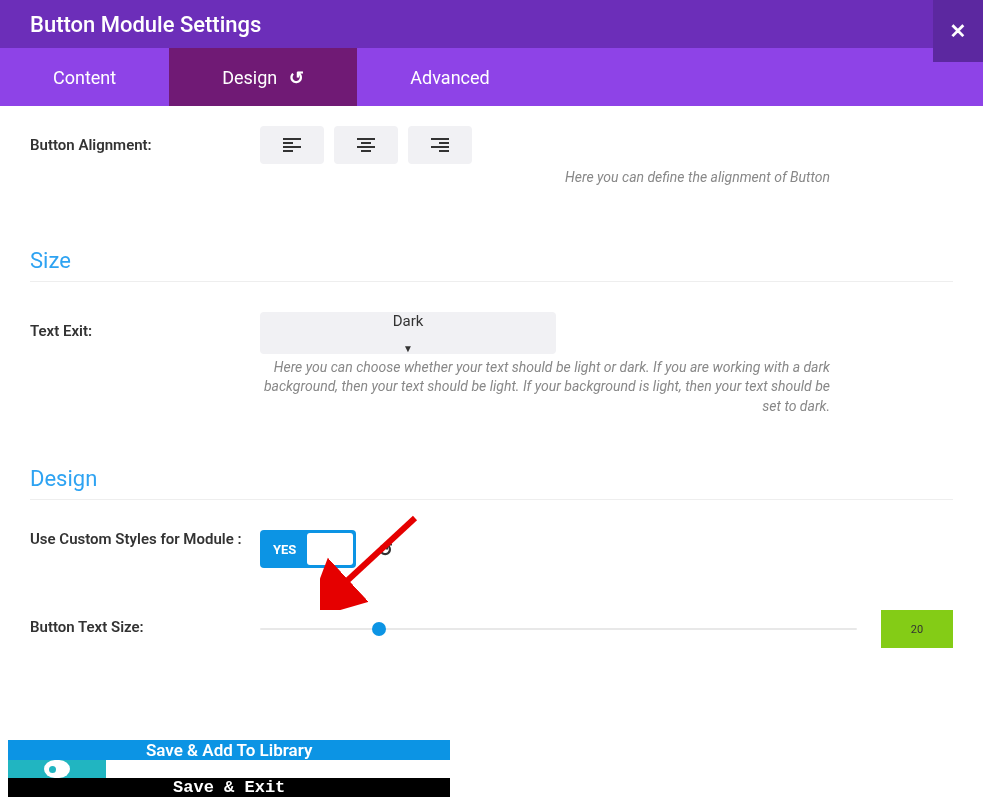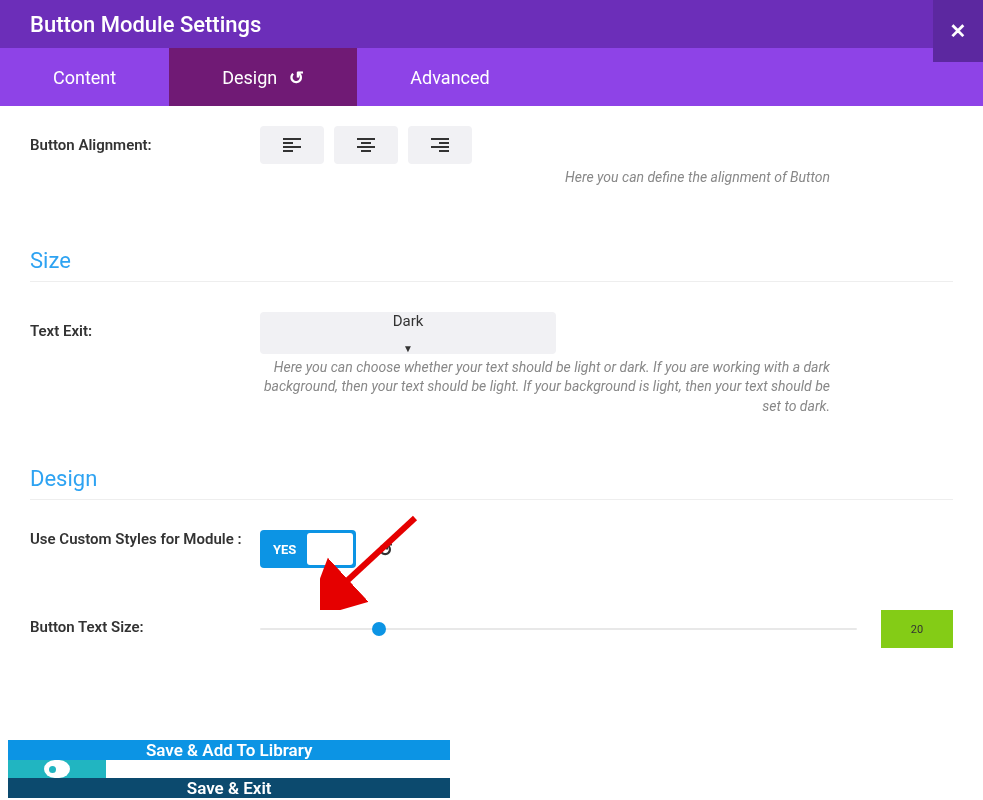--- a/index.html
+++ b/index.html
@@ -221,21 +221,21 @@
     display: flex;
     align-items: center;
     justify-content: center;
     color: #fff;
     font-weight: 600;
     font-size: 17px;
     cursor: pointer;
   }
   .footer-save-lib { background: #0c94e4; width: 45%; }
   .footer-preview { background: #21b5c1; width: 10%; }
-  .footer-save-exit { background: #0c4a6e; width: 45%; }
+  .footer-save-exit { background: #000000; width: 45%; font-family: Liberation Mono, monospace; }
   .eye-icon {
     width: 26px;
     height: 18px;
     background: #fff;
     border-radius: 50% / 60%;
     position: relative;
   }
   .eye-icon::after {
     content: "";
     position: absolute;

